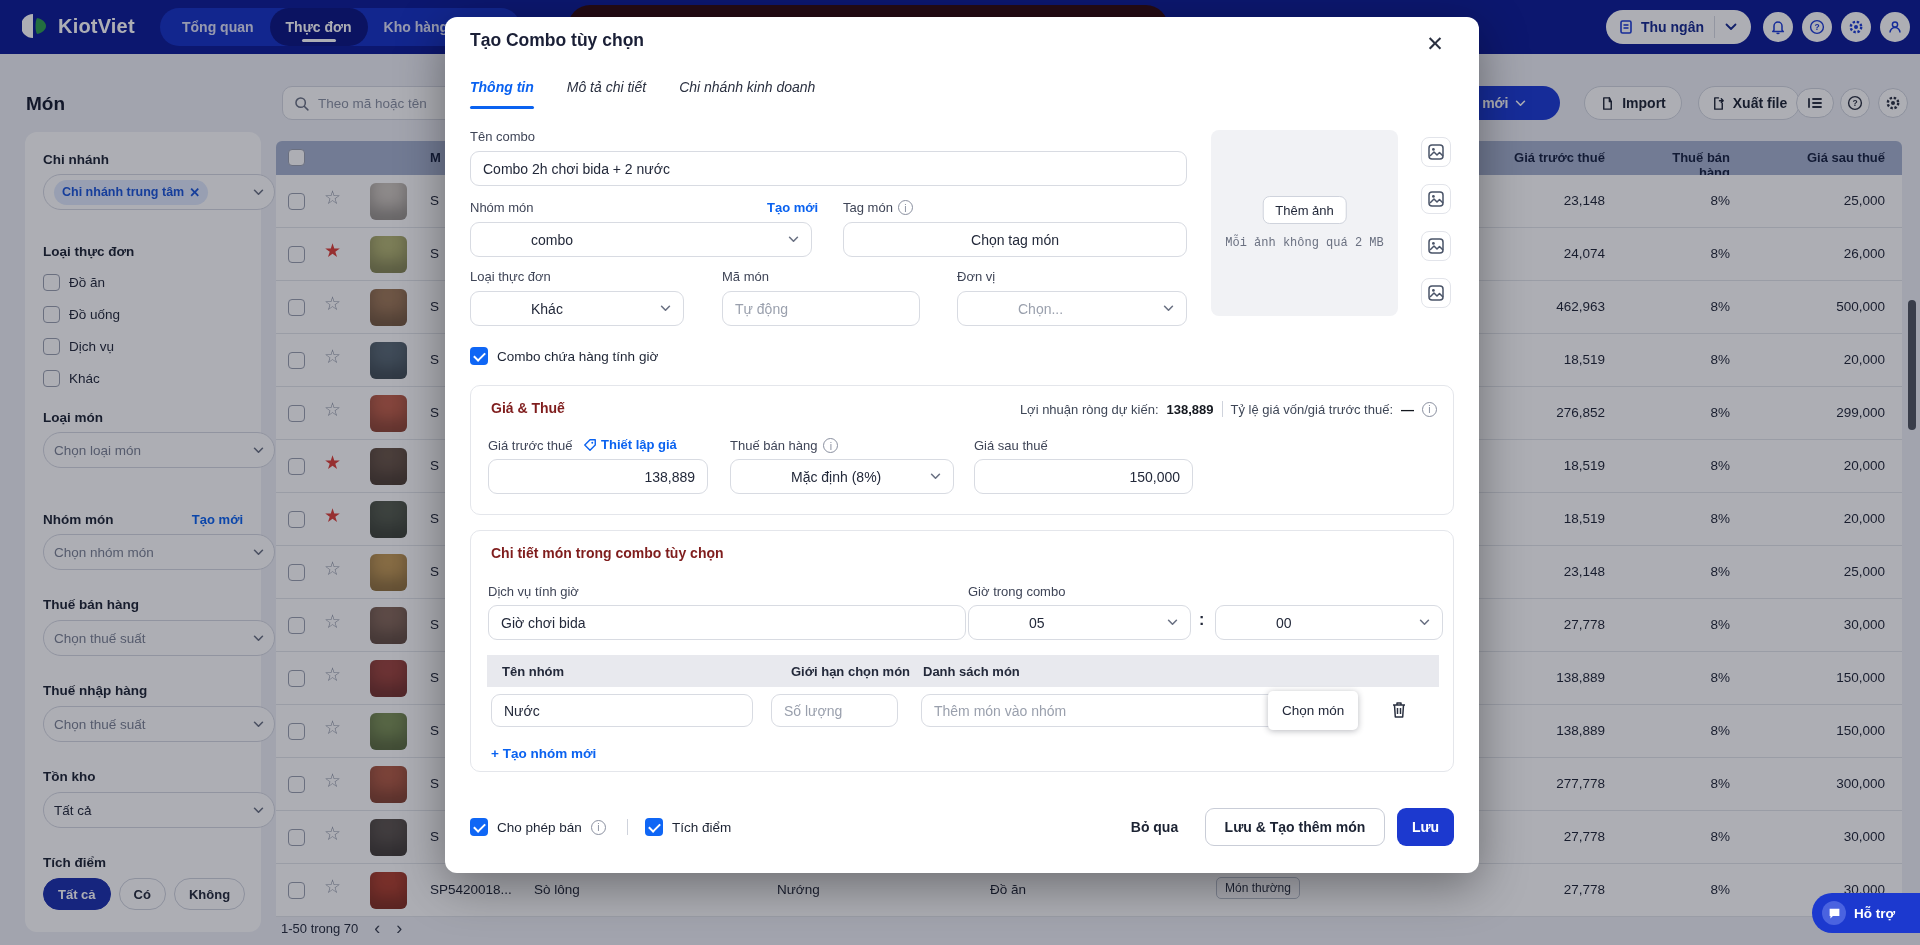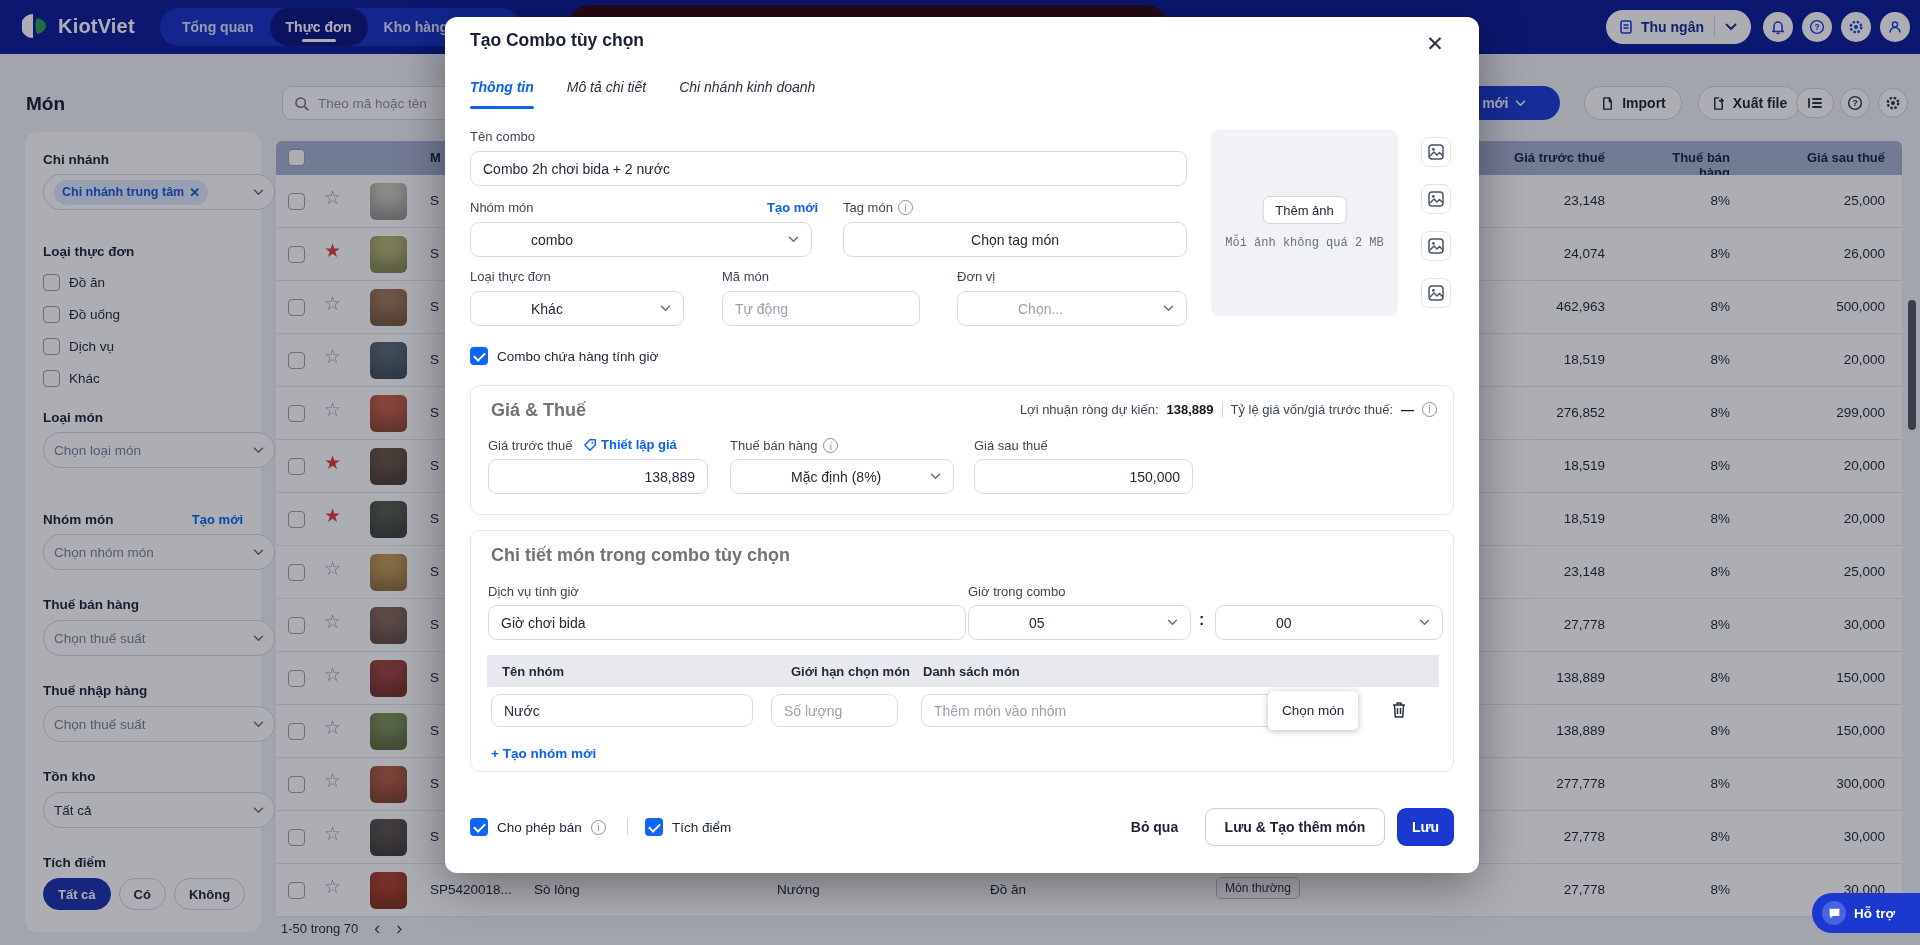--- a/index.html
+++ b/index.html
@@ -96,21 +96,21 @@
   .upload-box { position:absolute; left:766px; top:113px; width:187px; height:186px; background:#f1f2f5; border-radius:8px; }
   .upload-btn { position:absolute; left:50%; transform:translateX(-50%); top:66px; height:28px; padding:0 12px; background:#fff; border:1px solid #cfd3dc; border-radius:7px; font-size:13px; color:#23293a; display:flex; align-items:center; white-space:nowrap; cursor:pointer; }
   .upload-hint { position:absolute; left:0; right:0; top:106px; text-align:center; font-size:12px; color:#6a7080;font-family:Liberation Mono, monospace; }
   .img-btn { position:absolute; left:976px; width:30px; height:30px; color:#4a5468; display:flex; align-items:center; justify-content:center; border:1px solid #e2e4ea; border-radius:8px; cursor:pointer; }
 
   .m-check { position:absolute; display:flex; align-items:center; gap:9px; font-size:13.5px; color:#1c2333; }
   .bluebox { width:18px; height:18px; border-radius:4px; background:#0f66f5; display:flex; align-items:center; justify-content:center; flex:none; }
   .bluebox::after { content:""; width:9px; height:5px; border-left:2px solid #fff; border-bottom:2px solid #fff; transform:rotate(-45deg); margin-top:-2px; }
 
   .panel { position:absolute; left:25px; width:984px; border:1px solid #e4e6eb; border-radius:10px; background:#fff; }
-  .p-title { position:absolute; left:20px; top:14px; font-size:18px; font-weight:bold; color:#737373; }
+  .p-title { position:absolute; left:20px; top:14px; font-size:14px; font-weight:bold; color:#7f1d1d; }
   .p-info { position:absolute; right:16px; top:15px; display:flex; align-items:center; gap:8px; font-size:13px; color:#3f4757; white-space:nowrap; }
   .p-info b { color:#14181f; }
   .vdiv { width:1px; height:16px; background:#cfd3dc; }
   .p-label { position:absolute; font-size:13px; color:#3f4557; display:flex; align-items:center; gap:6px; white-space:nowrap; }
 
   .grid-head { position:absolute; left:16px; top:124px; width:952px; height:32px; background:#e8e9ee; display:flex; align-items:center; }
   .grid-head span { font-size:13px; font-weight:bold; color:#23293a; position:absolute; }
   .choose-btn { position:absolute; height:39px; padding:0 14px; background:#fff; border-radius:5px; box-shadow:0 1px 6px rgba(20,24,40,.3); font-size:13.5px; color:#23293a; display:flex; align-items:center; cursor:pointer; }
   .trash { position:absolute; color:#2a3040; cursor:pointer; }
 

